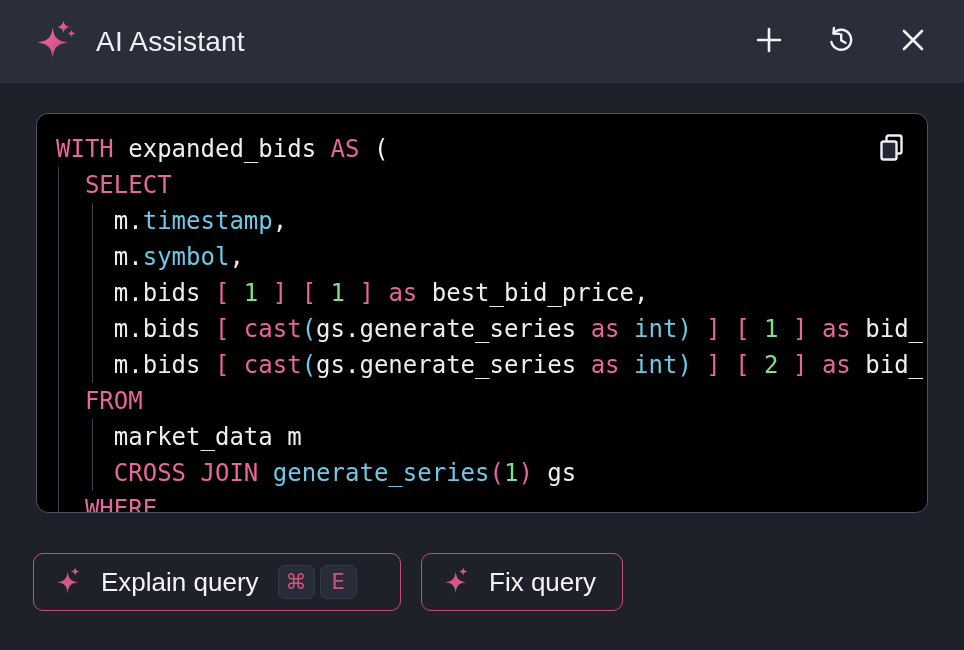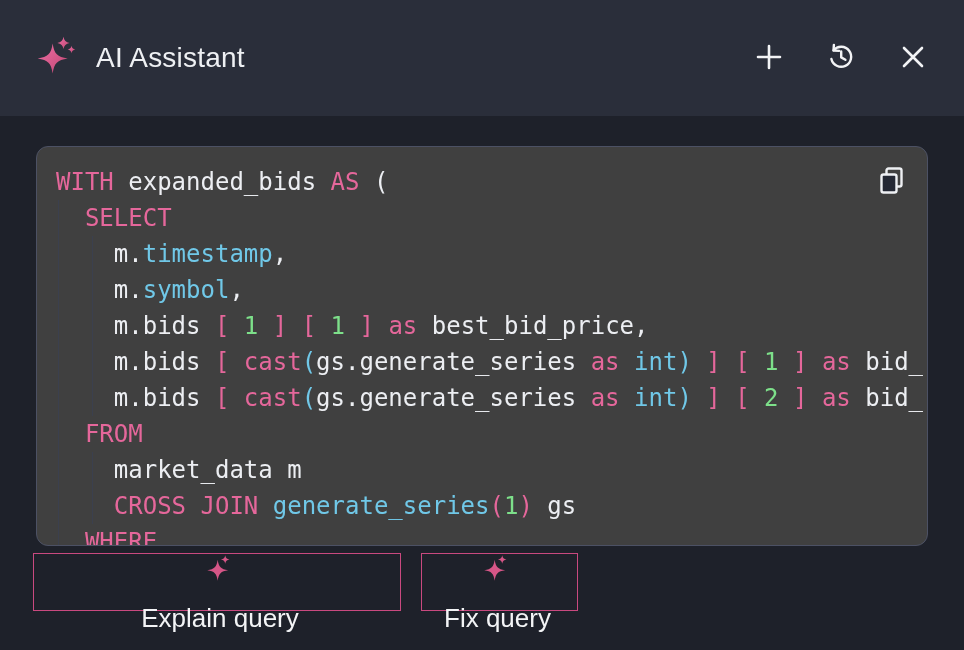--- a/index.html
+++ b/index.html
@@ -1,35 +1,35 @@
 <!DOCTYPE html>
 <html><head>
 <meta charset="utf-8">
 <style>
   * { margin:0; padding:0; box-sizing:border-box; }
   html,body { width:964px; height:650px; overflow:hidden; }
   body { background:#1e212a; font-family:"Liberation Sans", sans-serif; }
 
   
   .header {
-    height:116px; background:#2a2e3a;
+    height:83px; background:#2a2e3a;
     display:flex; align-items:center;
     padding:0 36px;
   }
   .header-left { display:flex; align-items:center; gap:20px; }
   .app-title { font-size:28px; color:#eef0f3; letter-spacing:.2px; }
   .header-right { margin-left:auto; display:flex; align-items:center; gap:42px; }
   .icon-btn { width:30px; height:30px; display:flex; align-items:center; justify-content:center; cursor:pointer; background:none; border:none; }
 
   
   .code-card {
     position:relative;
     margin:30px 36px 0 36px;
     width:892px; height:400px;
-    background:#404040;
+    background:#000000;
     border:1px solid #4c5164;
     border-radius:12px;
     overflow:hidden;
   }
   .code-pre {
     position:absolute; top:17px; left:19px; right:1px; bottom:0;
     overflow:hidden;
     font-family:"DejaVu Sans Mono", monospace;
     font-size:24px; line-height:36px;
     white-space:pre;
@@ -53,25 +53,24 @@
     background:none; border:none; cursor:pointer;
   }
 
   
   .actions { position:absolute; left:33px; top:553px; display:flex; gap:20px; }
   .ai-btn {
     height:58px;
     display:flex; align-items:center;
     background:transparent;
     border:1.5px solid #c9497f;
-    border-radius:0;
+    border-radius:10px;
     cursor:pointer;
     padding:0 16px 0 22px;
     gap:17px;
-    flex-direction:column;
   }
   .ai-btn .btn-label { color:#f3f4f6; font-size:26px; }
   .btn-explain { min-width:368px; }
   .btn-fix { padding-right:26px; }
   .keycaps { display:flex; gap:5px; margin-left:2px; }
   .keycap {
     width:37px; height:34px;
     background:#282d39;
     border:1px solid #343a47;
     border-radius:7px;

